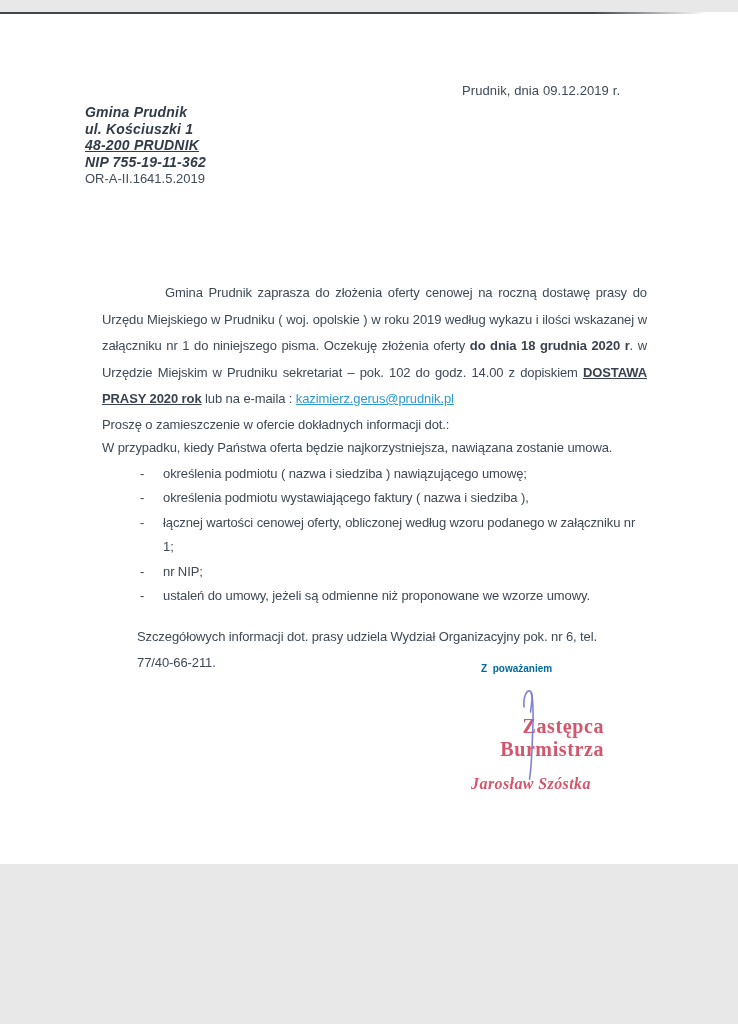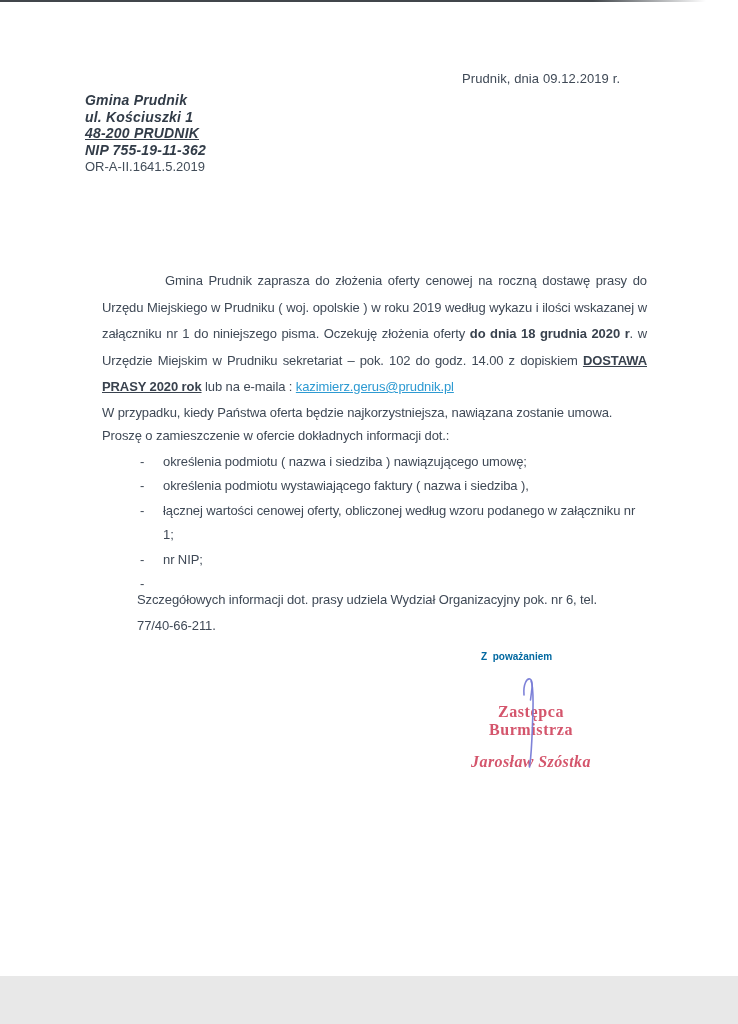--- a/index.html
+++ b/index.html
@@ -1,19 +1,19 @@
 <!DOCTYPE html>
 <html><head>
 <meta charset="utf-8">
 <style>
   html,body{margin:0;padding:0;background:#e8e8e8;}
   .page{
     position:relative;
-    width:738px;height:976px;
-    margin:0 auto;
+    width:738px;height:852px;
+    margin:12px auto;
     background:#ffffff;
     overflow:hidden;
     font-family:"Liberation Sans","DejaVu Sans",sans-serif;
     color:#3f4956;
   }
   
   .scan-top-line{
     position:absolute;left:0;top:0;width:706px;height:2px;
     background:linear-gradient(to right,#41464b 0%,#41464b 84%,rgba(65,70,75,0) 100%);
   }
@@ -58,21 +58,21 @@
     position:absolute;left:481px;top:651px;
     font-size:10px;white-space:pre;color:#0369a1;font-weight:bold;
   }
   .pen-sign{position:absolute;left:520px;top:676px;z-index:3;}
   .stamp{
     position:absolute;left:458px;top:703px;width:146px;
     text-align:center;z-index:2;
     font-family:"Liberation Serif","DejaVu Serif",serif;
     color:#d4556c;
   }
-  .stamp-title{font-size:16px;font-weight:700;letter-spacing:.6px;}
+  .stamp-title{font-size:20px;font-weight:700;letter-spacing:.6px;text-align:right;}
   .stamp-name{font-size:16px;font-weight:700;font-style:italic;margin-top:14px;letter-spacing:.4px;}
   
   .attachment{position:absolute;left:101px;top:861px;font-size:13px;color:#3f4956;}
   .attachment-heading{text-decoration:underline;}
   .attachment-item{margin-top:10px;padding-left:27px;}
   .attachment-item .num{display:inline-block;width:22px;}
 </style>
 </head>
 <body>
 
@@ -91,28 +91,28 @@
   </div>
 
   <div class="body-text">
     <p class="p1">
       <span>Gmina Prudnik zaprasza do złożenia oferty cenowej na roczną dostawę prasy do Urzędu Miejskiego w  Prudniku ( woj. opolskie ) w roku 2019 według wykazu i ilości wskazanej w załączniku nr 1 do niniejszego pisma. Oczekuję złożenia oferty</span>
       <span class="b">do dnia 18 grudnia 2020 r</span><span>. w Urzędzie Miejskim  w Prudniku  sekretariat – pok. 102 do godz. 14.00 z dopiskiem</span>
       <span class="bu">DOSTAWA PRASY 2020 rok</span>
       <span>lub na e-maila :</span>
       <span class="email-link">kazimierz.gerus@prudnik.pl</span>
     </p>
+    <div class="pline">Proszę o zamieszczenie w ofercie dokładnych informacji dot.:</div>
     <div class="pline">W przypadku, kiedy Państwa oferta będzie najkorzystniejsza, nawiązana zostanie umowa.</div>
-    <div class="pline">Proszę o zamieszczenie w ofercie dokładnych informacji dot.:</div>
     <div class="list">
       <div class="li"><span class="dash">-</span><span>określenia podmiotu ( nazwa i siedziba ) nawiązującego umowę;</span></div>
       <div class="li"><span class="dash">-</span><span>określenia podmiotu wystawiającego faktury ( nazwa i siedziba ),</span></div>
       <div class="li"><span class="dash">-</span><span>łącznej wartości cenowej oferty, obliczonej według wzoru podanego w załączniku nr 1;</span></div>
       <div class="li"><span class="dash">-</span><span>nr NIP;</span></div>
-      <div class="li"><span class="dash">-</span></div>
+      <div class="li"><span class="dash">-</span><span>ustaleń do umowy, jeżeli są odmienne niż proponowane we wzorze umowy.</span></div>
     </div>
     <div class="info">
       <div>Szczegółowych informacji dot. prasy udziela Wydział Organizacyjny pok. nr 6, tel.</div>
       <div>77/40-66-211.</div>
     </div>
   </div>
 
   <div class="valediction">Z  poważaniem</div>
 
   <div class="pen-sign">

